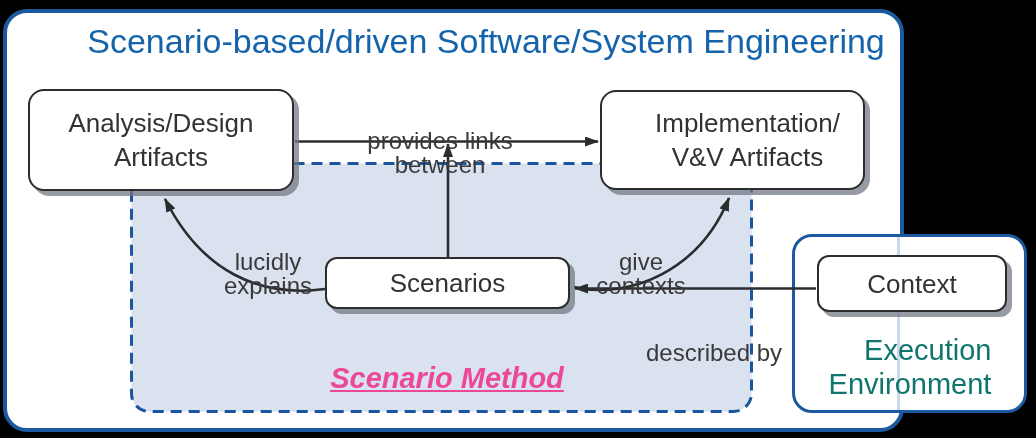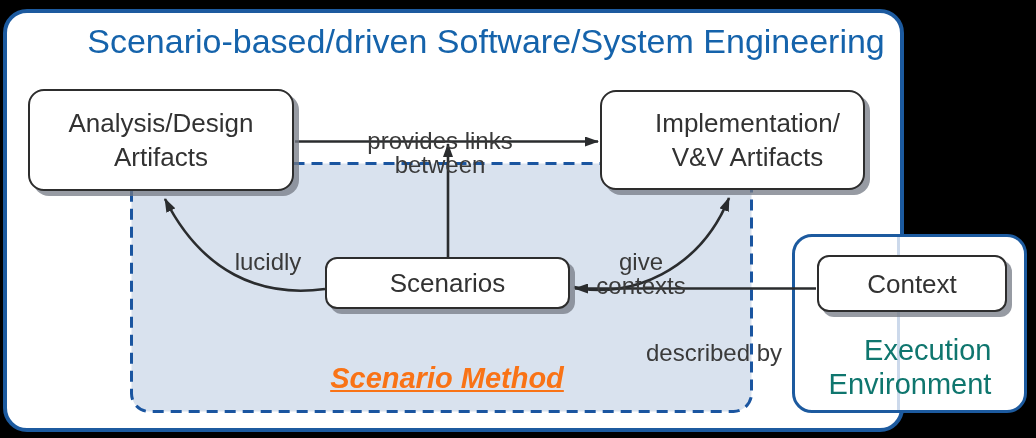--- a/index.html
+++ b/index.html
@@ -41,21 +41,21 @@
   .edge-label{
     position:absolute;transform:translateX(-50%);text-align:center;
     color:#3a3a3a;font-size:24px;line-height:24px;white-space:nowrap;margin-top:45px;
   }
   .lbl-provides{left:440px;top:84px;}
   .lbl-lucidly{left:268px;top:205px;}
   .lbl-give{left:641px;top:205px;}
   .lbl-described{left:714px;top:296px;}
   .sm-label{
     position:absolute;left:447px;top:362px;transform:translateX(-50%);
-    color:#f97316;font-size:29px;font-weight:bold;font-style:italic;
+    color:#ec4899;font-size:29px;font-weight:bold;font-style:italic;
     text-decoration:underline;white-space:nowrap;
   }
 </style>
 </head>
 <body>
 
 <div class="canvas">
 
   <div class="main-box"></div>
 
@@ -87,20 +87,21 @@
     <div>Environment</div>
   </div>
 
   <div class="edge-label lbl-provides">
     <div>provides links</div>
     <div>between</div>
   </div>
 
   <div class="edge-label lbl-lucidly">
     <div>lucidly</div>
+    <div>explains</div>
   </div>
 
   <div class="edge-label lbl-give">
     <div>give</div>
     <div>contexts</div>
   </div>
 
   <div class="edge-label lbl-described">described by</div>
 
   <div class="node node-analysis">

